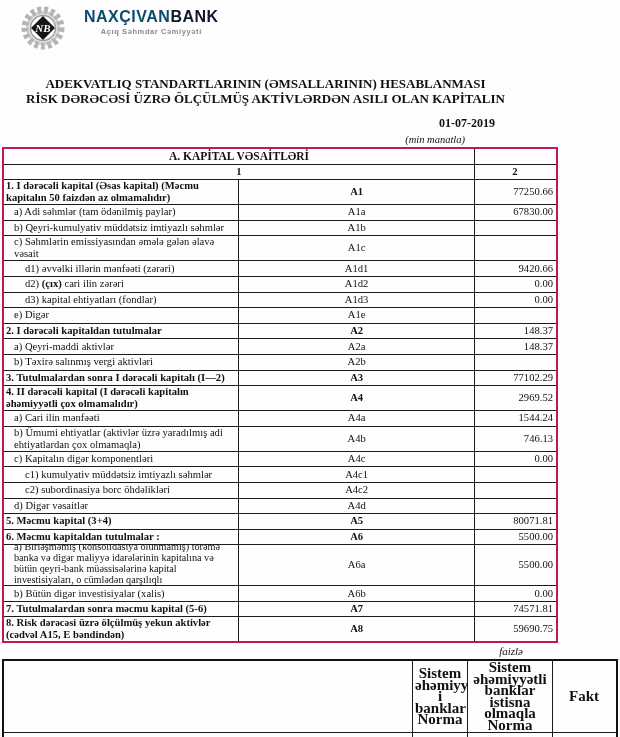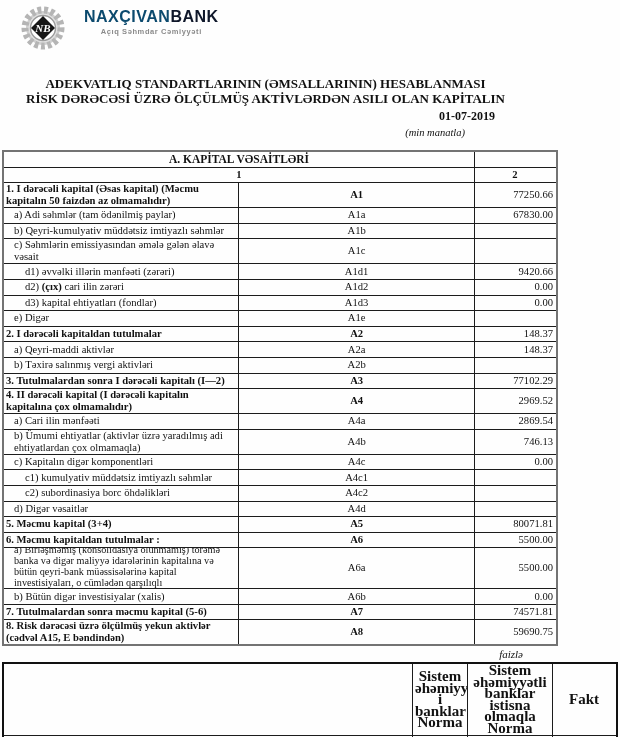--- a/index.html
+++ b/index.html
@@ -13,27 +13,27 @@
   .logo-row{display:flex;align-items:flex-start;padding:4px 0 0 16px;height:48px;}
   .logo-gear{flex:0 0 auto;}
   .logo-text{margin-left:10px;padding-top:5px;font-family:"Liberation Sans","DejaVu Sans",sans-serif;}
   .logo-name{font-weight:bold;font-size:16px;letter-spacing:.5px;line-height:16px;}
   .logo-name .dark{color:#0c4a6e;}
   .logo-name .light{color:#0f172a;}
   .logo-sub{font-size:7.5px;font-weight:bold;color:#8a8a8a;letter-spacing:.6px;text-align:center;margin-top:2px;}
 
   
   .title{margin-top:24px;text-align:center;font-weight:bold;font-size:13px;line-height:15px;}
-  .date-line{text-align:right;padding-right:36px;font-weight:bold;font-size:12px;margin-top:3px;}
+  .date-line{text-align:right;padding-right:36px;font-weight:bold;font-size:12px;margin-top:10px;}
   .unit-note{text-align:right;padding-right:66px;font-style:italic;font-size:10.5px;margin-top:3px;}
 
   
   table{border-collapse:collapse;table-layout:fixed;}
   td{border:1px solid #1c1c1c;overflow:hidden;vertical-align:middle;}
-  .t1{width:556px;margin:12px 0 0 2px;border:2px solid #737373;}
+  .t1{width:556px;margin:2px 0 0 2px;border:2px solid #be185d;}
   .t1 td{font-size:10.6px;line-height:12px;height:14.6px;padding:0 2px;}
   .t1 .c-desc{width:421px;text-align:left;}
   .t1 .c-code{width:53px;text-align:center;}
   .t1 .c-val{width:76px;text-align:right;padding-right:3px;}
   .t1 .sec-hdr{text-align:center;font-weight:bold;font-size:11.5px;}
   .t1 .colno{text-align:center;font-weight:bold;}
   .t1 tr.main .c-desc, .t1 tr.main .c-code{font-weight:bold;}
   .t1 .lvl1{padding-left:10px;}
   .t1 .lvl2{padding-left:21px;}
   .t1 .clipbox{line-height:11px;font-size:10.2px;margin-top:-4px;}
@@ -138,28 +138,28 @@
           <td class="c-desc lvl1"><span>b) Təxirə salınmış vergi aktivləri</span><b></b><span class="reg"></span></td>
           <td class="c-code">A2b</td>
           <td class="c-val"></td>
         </tr>
         <tr class="main">
           <td class="c-desc"><span></span><b>3. Tutulmalardan  sonra I dərəcəli kapitalı (I—2)</b><span class="reg"></span></td>
           <td class="c-code">A3</td>
           <td class="c-val">77102.29</td>
         </tr>
         <tr class="main">
-          <td class="c-desc"><span></span><b>4. II dərəcəli  kapital</b><span class="reg"> (I dərəcəli  kapitalın  kapitalına çox olmamalıdır)</span></td>
+          <td class="c-desc"><span></span><b>4. II dərəcəli  kapital</b><span class="reg"> (I dərəcəli  kapitalın  əhəmiyyətli çox olmamalıdır)</span></td>
           <td class="c-code">A4</td>
           <td class="c-val">2969.52</td>
         </tr>
         <tr>
           <td class="c-desc lvl1"><span>a) Cari ilin mənfəəti</span><b></b><span class="reg"></span></td>
           <td class="c-code">A4a</td>
-          <td class="c-val">2869.54</td>
+          <td class="c-val">1544.24</td>
         </tr>
         <tr>
           <td class="c-desc lvl1"><span>b) Ümumi ehtiyatlar (aktivlər üzrə yaradılmış adi ehtiyatlardan çox olmamaqla)</span><b></b><span class="reg"></span></td>
           <td class="c-code">A4b</td>
           <td class="c-val">746.13</td>
         </tr>
         <tr>
           <td class="c-desc lvl1"><span>c)  Kapitalın digər komponentləri</span><b></b><span class="reg"></span></td>
           <td class="c-code">A4c</td>
           <td class="c-val">0.00</td>

